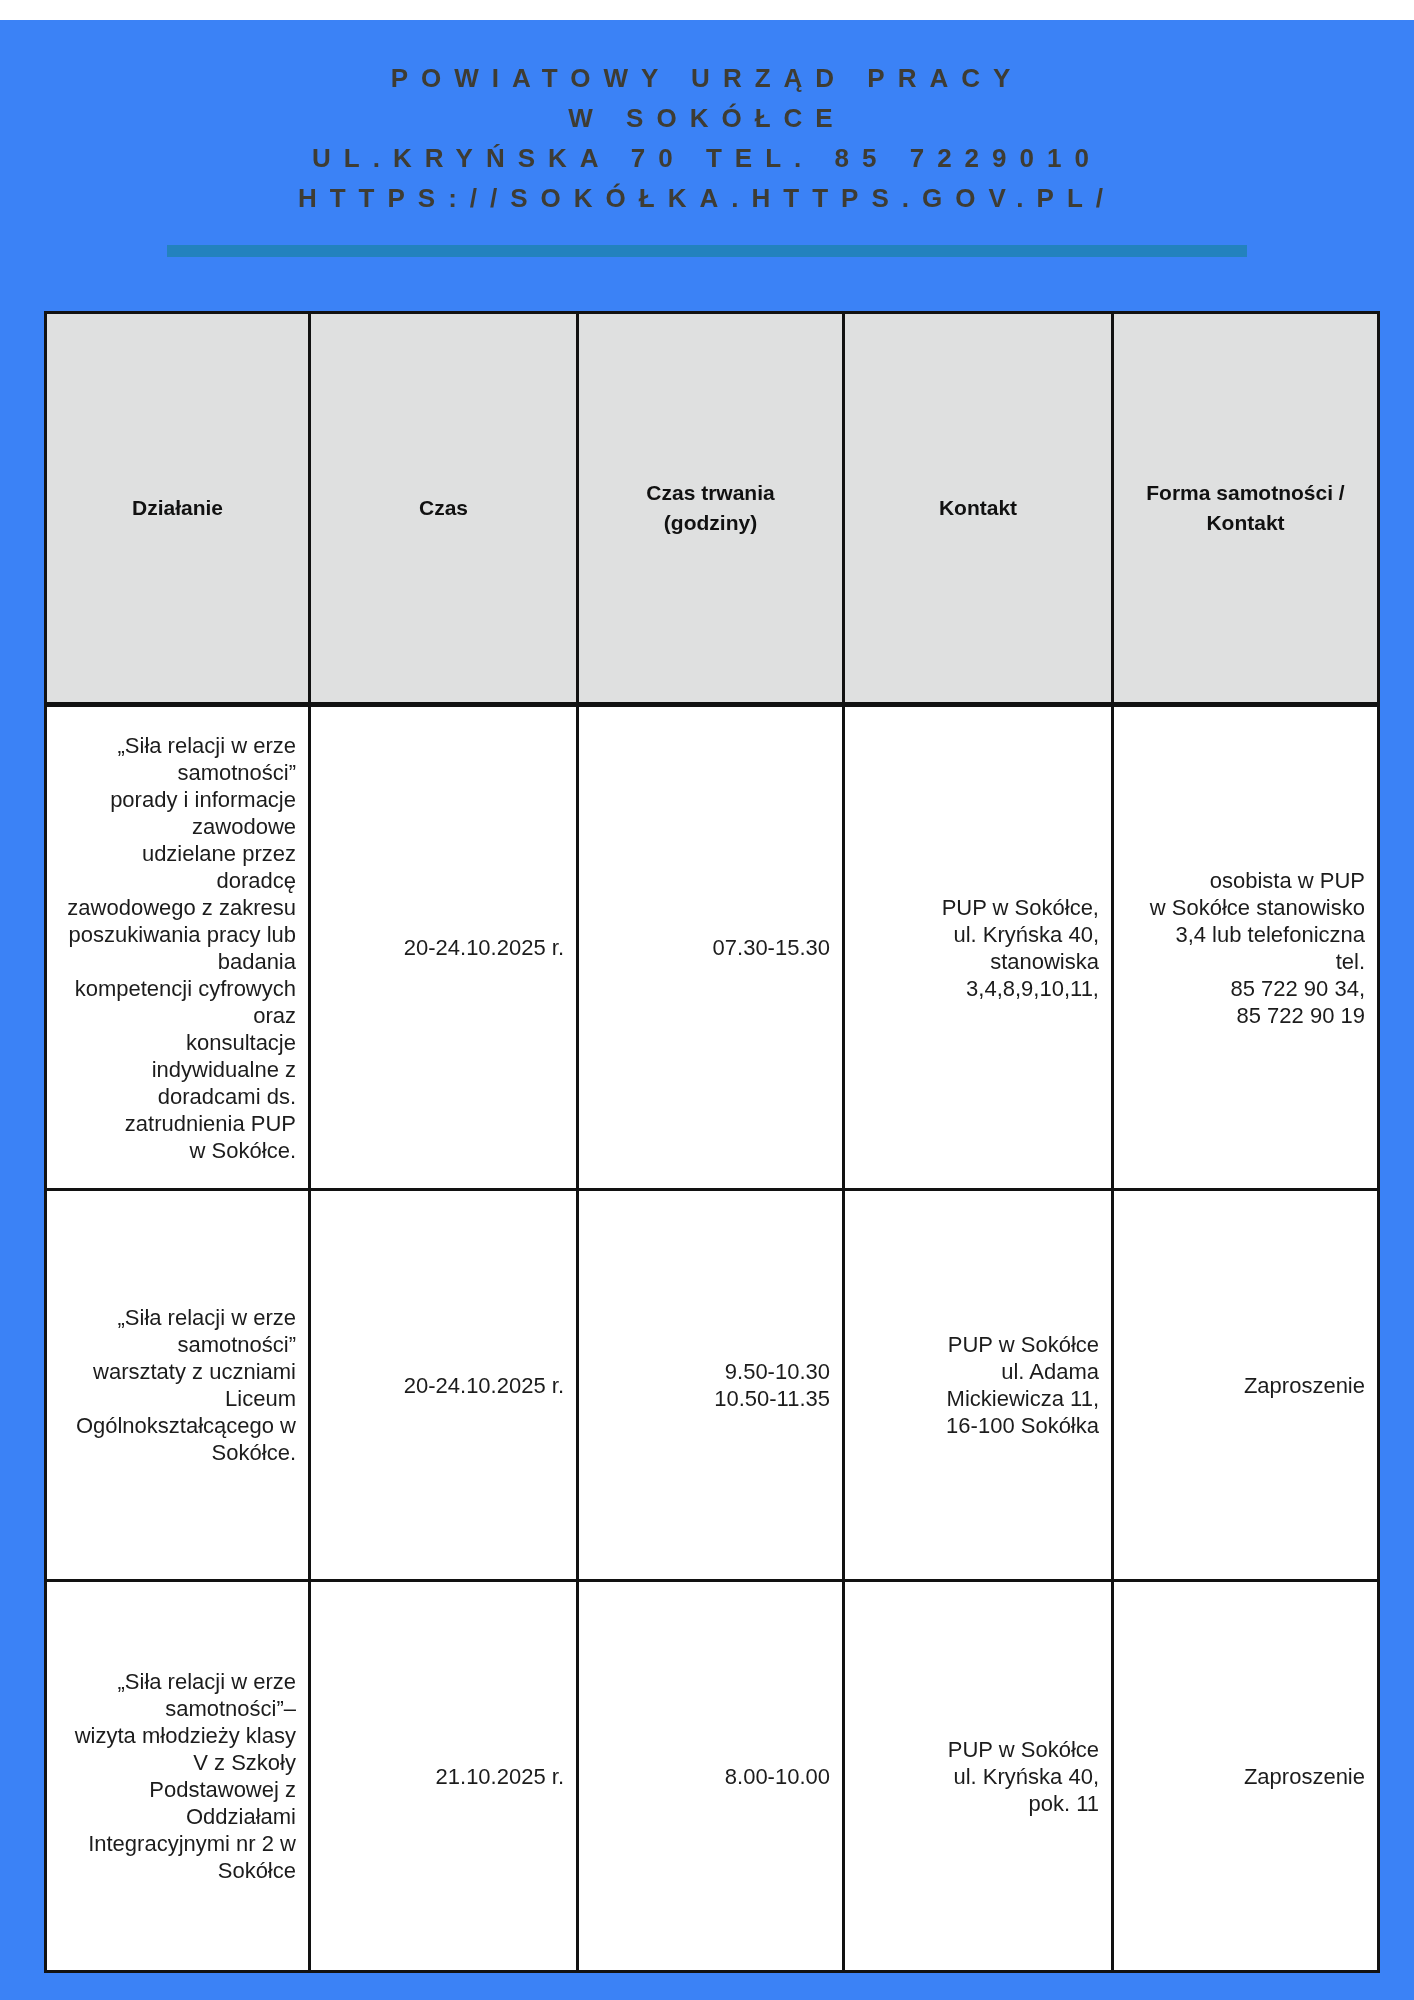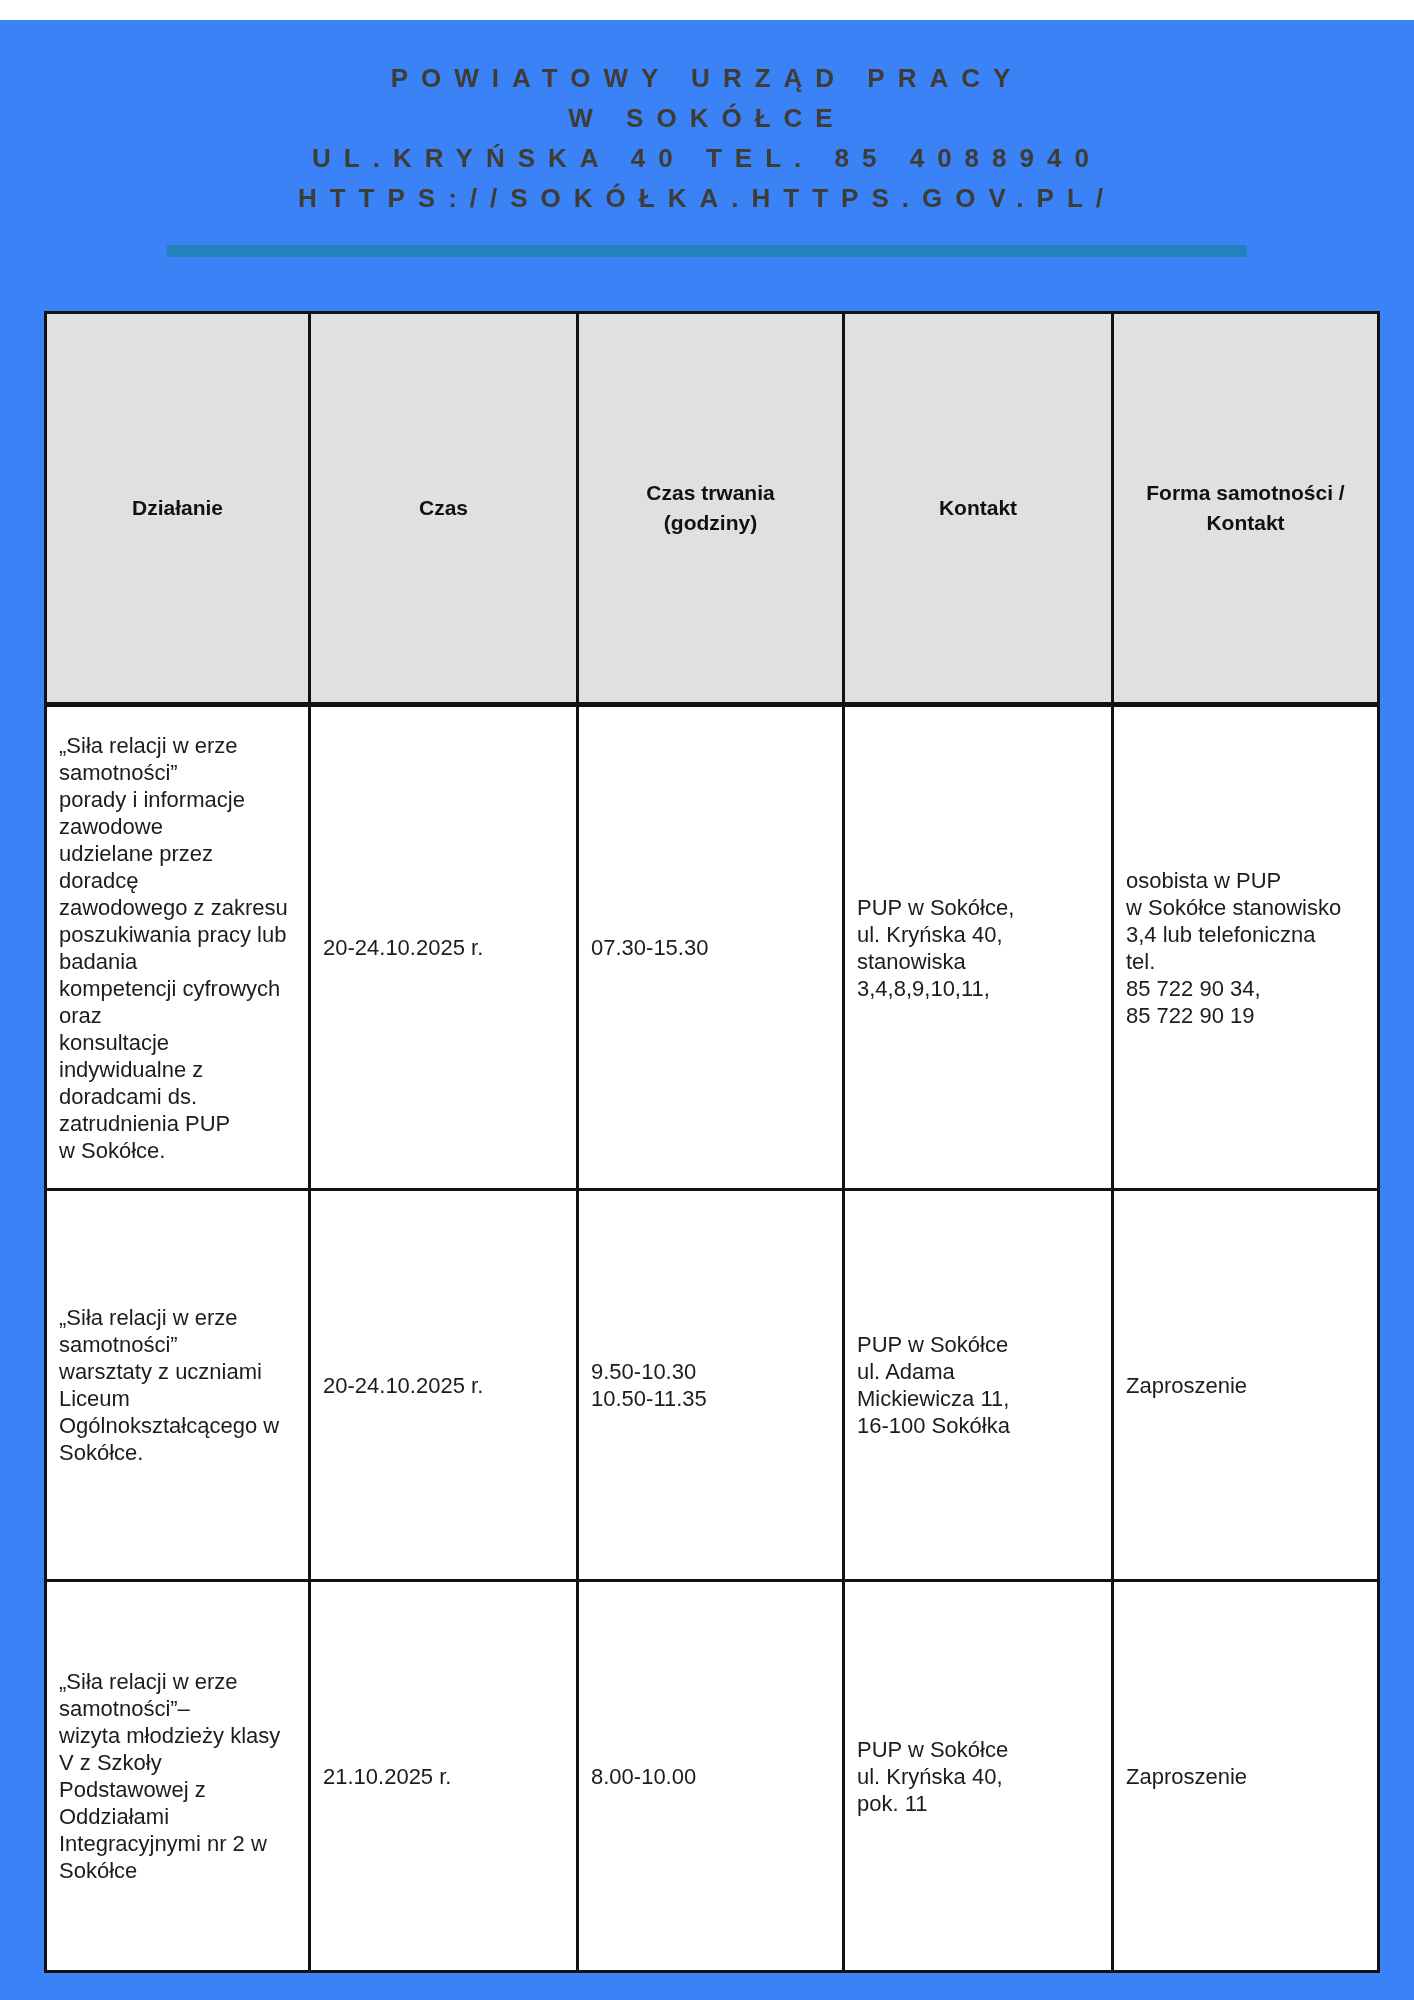--- a/index.html
+++ b/index.html
@@ -64,33 +64,33 @@
     text-align: center;
     padding: 0 10px;
     border-bottom-width: 5px;
   }
   .schedule td {
     background: #FFFFFF;
     color: #1C1C1C;
     font-weight: 400;
     font-size: 22px;
     line-height: 27px;
-    text-align: left;
+    text-align: right;
     padding: 0 12px;
   }
 </style>
 </head>
 <body>
 
 <div class="page">
 
   <div class="masthead">
     <div class="line">POWIATOWY URZĄD PRACY</div>
     <div class="line">W SOKÓŁCE</div>
-    <div class="line">UL.KRYŃSKA 40 TEL. 85 4088940</div>
+    <div class="line">UL.KRYŃSKA 70 TEL. 85 7229010</div>
     <div class="line">HTTPS://SOKÓŁKA.HTTPS.GOV.PL/</div>
   </div>
 
   <div class="divider"></div>
 
   <table class="schedule">
     <colgroup>
       <col style="width:264px">
       <col style="width:268px">
       <col style="width:266px">

